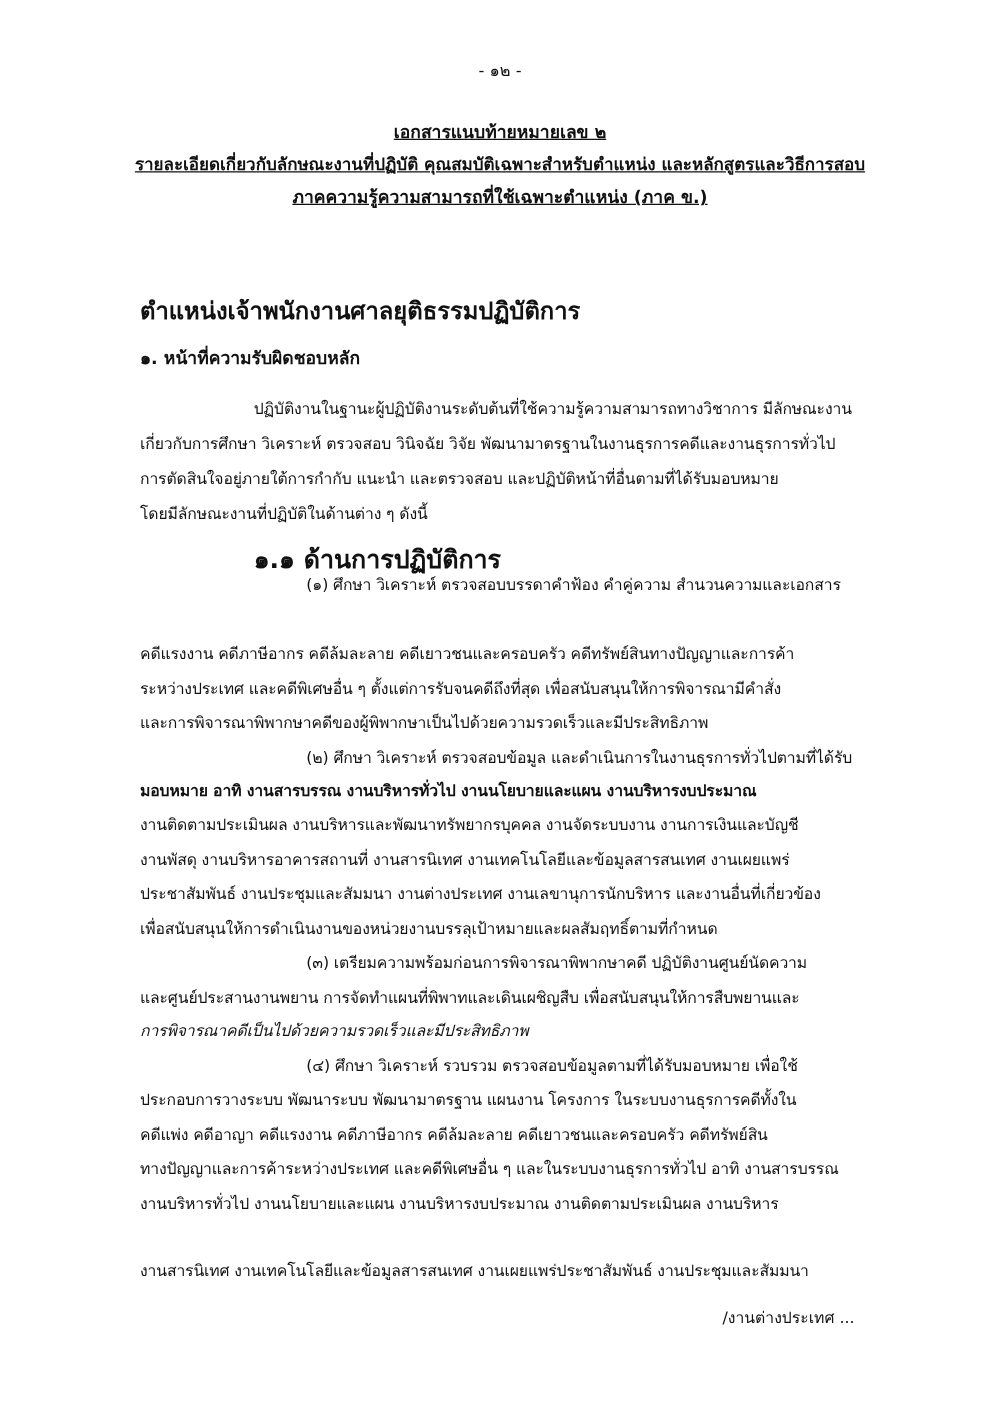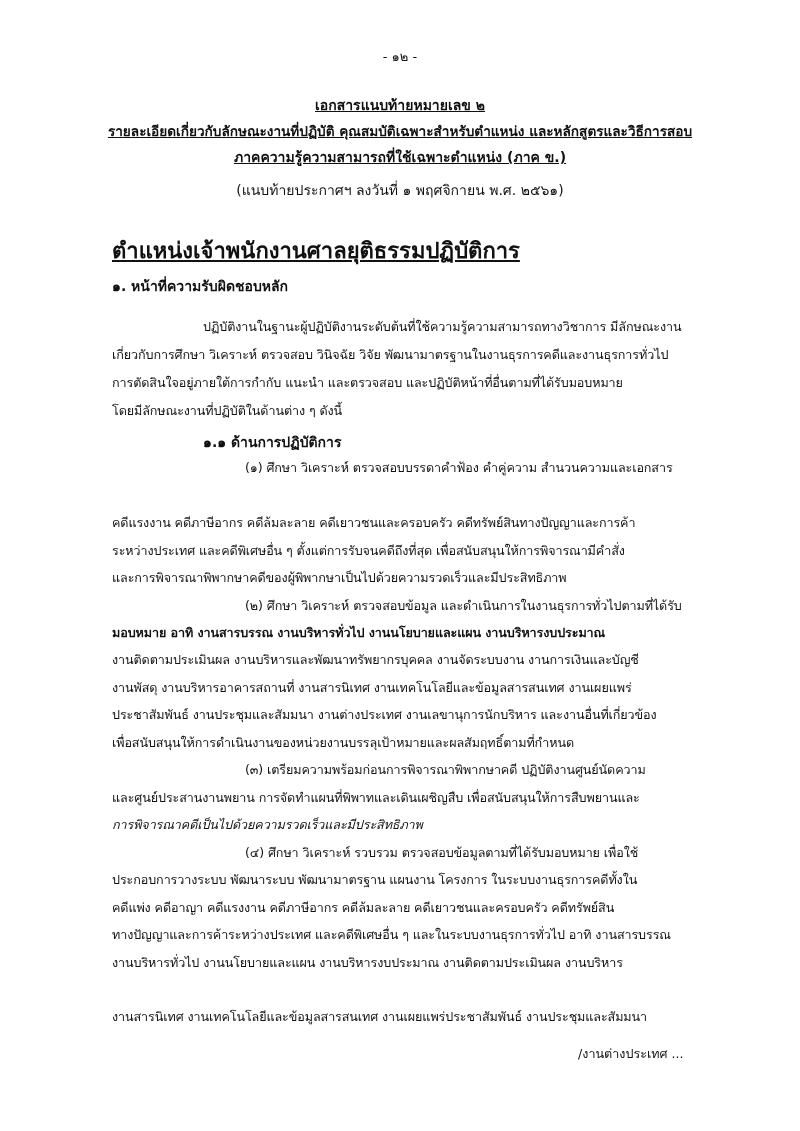--- a/index.html
+++ b/index.html
@@ -5,38 +5,37 @@
   html, body { margin: 0; padding: 0; background: #ffffff; }
   body {
     width: 800px; height: 1131px; position: relative; overflow: hidden;
     font-family: "DejaVu Sans", "Liberation Sans", sans-serif;
     color: #111111;
   }
   .page { position: absolute; left: 0; top: 0; width: 800px; height: 1131px; background: #fff; }
   .pnum { position: absolute; top: 46px; left: 0; width: 800px; text-align: center; font-size: 13px; }
   .title { position: absolute; left: 60px; width: 680px; text-align: center; font-weight: bold; font-size: 14px; white-space: nowrap; text-decoration: underline; }
   .subtitle { position: absolute; left: 60px; width: 680px; text-align: center; font-size: 14px; white-space: nowrap; }
-  .h-pos { position: absolute; left: 112px; top: 233px; font-size: 22px; font-weight: bold; text-decoration: underline; white-space: nowrap; }
+  .h-pos { position: absolute; left: 112px; top: 233px; font-size: 19px; font-weight: bold; white-space: nowrap; }
   .h1 { position: absolute; left: 112px; top: 275px; font-size: 14px; font-weight: bold; white-space: nowrap; }
-  .h2 { position: absolute; left: 203px; top: 431px; font-size: 14px; font-weight: bold; white-space: nowrap; }
+  .h2 { position: absolute; left: 203px; top: 431px; font-size: 20px; font-weight: bold; white-space: nowrap; }
   .line { position: absolute; left: 112px; width: 672px; font-size: 12.6px; white-space: nowrap; overflow: hidden; letter-spacing: -0.1px; }
   .line.ind1 { left: 203px; width: 581px; }
   .line.ind2 { left: 245px; width: 539px; }
   .cont { position: absolute; left: 578px; top: 1012px; font-size: 12.6px; white-space: nowrap; }
 </style>
 </head>
 <body>
 
 <div class="page">
   <div class="pnum">- ๑๒ -</div>
 
   <div class="title" style="top:94px;">เอกสารแนบท้ายหมายเลข ๒</div>
   <div class="title" style="top:120px;font-size:13.6px;">รายละเอียดเกี่ยวกับลักษณะงานที่ปฏิบัติ คุณสมบัติเฉพาะสำหรับตำแหน่ง และหลักสูตรและวิธีการสอบ</div>
   <div class="title" style="top:146px;">ภาคความรู้ความสามารถที่ใช้เฉพาะตำแหน่ง (ภาค ข.)</div>
-  <div class="subtitle" style="top:179px;">(แนบท้ายประกาศฯ ลงวันที่   ๑  พฤศจิกายน พ.ศ. ๒๕๖๑)</div>
 
   <div class="h-pos">ตำแหน่งเจ้าพนักงานศาลยุติธรรมปฏิบัติการ</div>
   <div class="h1">๑. หน้าที่ความรับผิดชอบหลัก</div>
 
   <div class="line ind1" style="top:317px;">ปฏิบัติงานในฐานะผู้ปฏิบัติงานระดับต้นที่ใช้ความรู้ความสามารถทางวิชาการ มีลักษณะงาน</div>
   <div class="line" style="top:345px;">เกี่ยวกับการศึกษา วิเคราะห์ ตรวจสอบ วินิจฉัย วิจัย พัฒนามาตรฐานในงานธุรการคดีและงานธุรการทั่วไป</div>
   <div class="line" style="top:373px;">การตัดสินใจอยู่ภายใต้การกำกับ แนะนำ และตรวจสอบ และปฏิบัติหน้าที่อื่นตามที่ได้รับมอบหมาย</div>
   <div class="line" style="top:401px;">โดยมีลักษณะงานที่ปฏิบัติในด้านต่าง ๆ ดังนี้</div>
 
   <div class="h2">๑.๑  ด้านการปฏิบัติการ</div>

